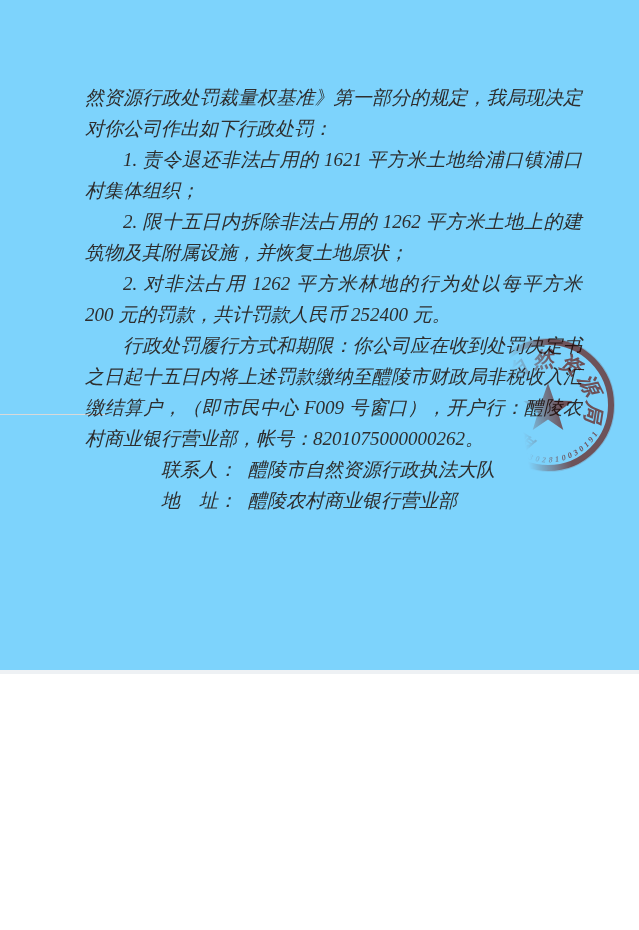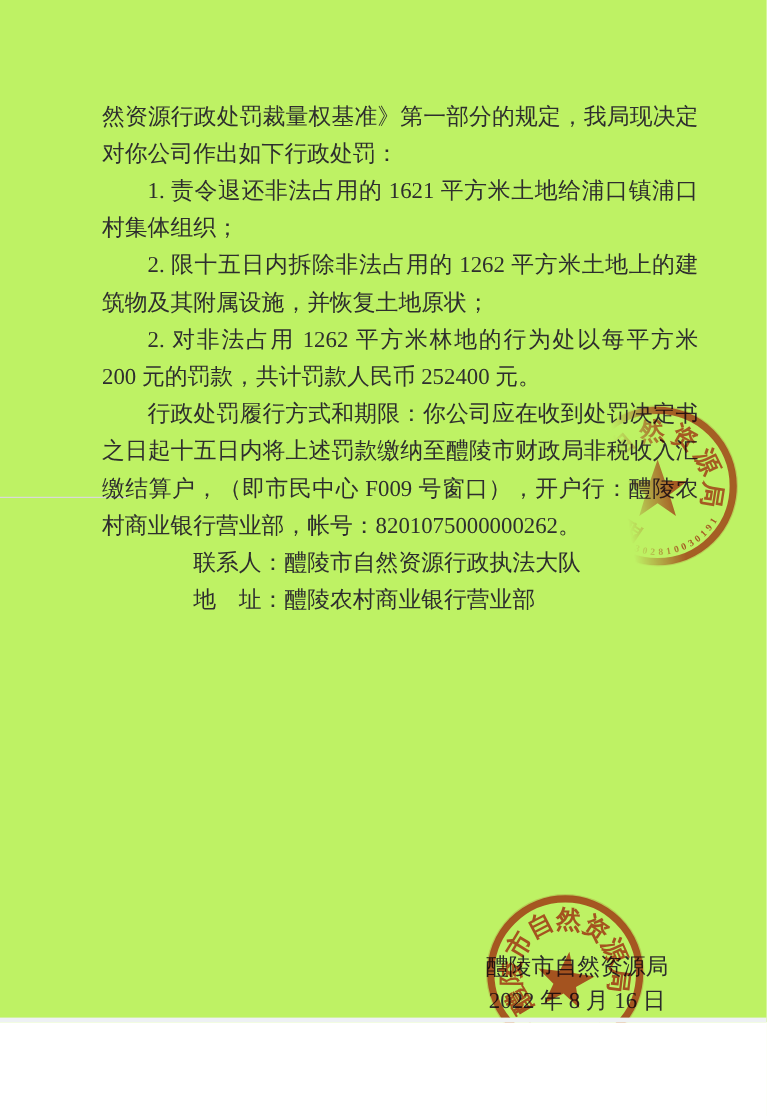--- a/index.html
+++ b/index.html
@@ -1,35 +1,36 @@
 <!DOCTYPE html>
 <html><head>
 <meta charset="utf-8">
 <style>
   html,body{margin:0;padding:0;background:#ffffff;}
   .page{
     position:relative;
-    width:639px;height:852px;
-    background:#bef264;
+    width:639px;height:674px;
+    background:#7dd3fc;
     overflow:hidden;
     font-family:"Liberation Serif","DejaVu Serif",serif;
     color:#2e2e2e;
+    font-style:italic;
   }
   .content{
     position:absolute;
     left:85px;top:82px;
     width:497px;
     font-size:19px;
     line-height:31px;
     text-align:justify;
   }
   p.para{margin:0;text-indent:2em;}
   p.para.no-indent{text-indent:0;}
   p.contact .c-label{display:inline-block;}
-  p.contact .c-value{}
+  p.contact .c-value{margin-left:11px;}
   .signature{
     position:absolute;
     left:399px;top:793px;
     width:164px;
     text-align:center;
     font-size:19px;
     line-height:28px;
     color:#2b2b2b;
   }
   .seal{

